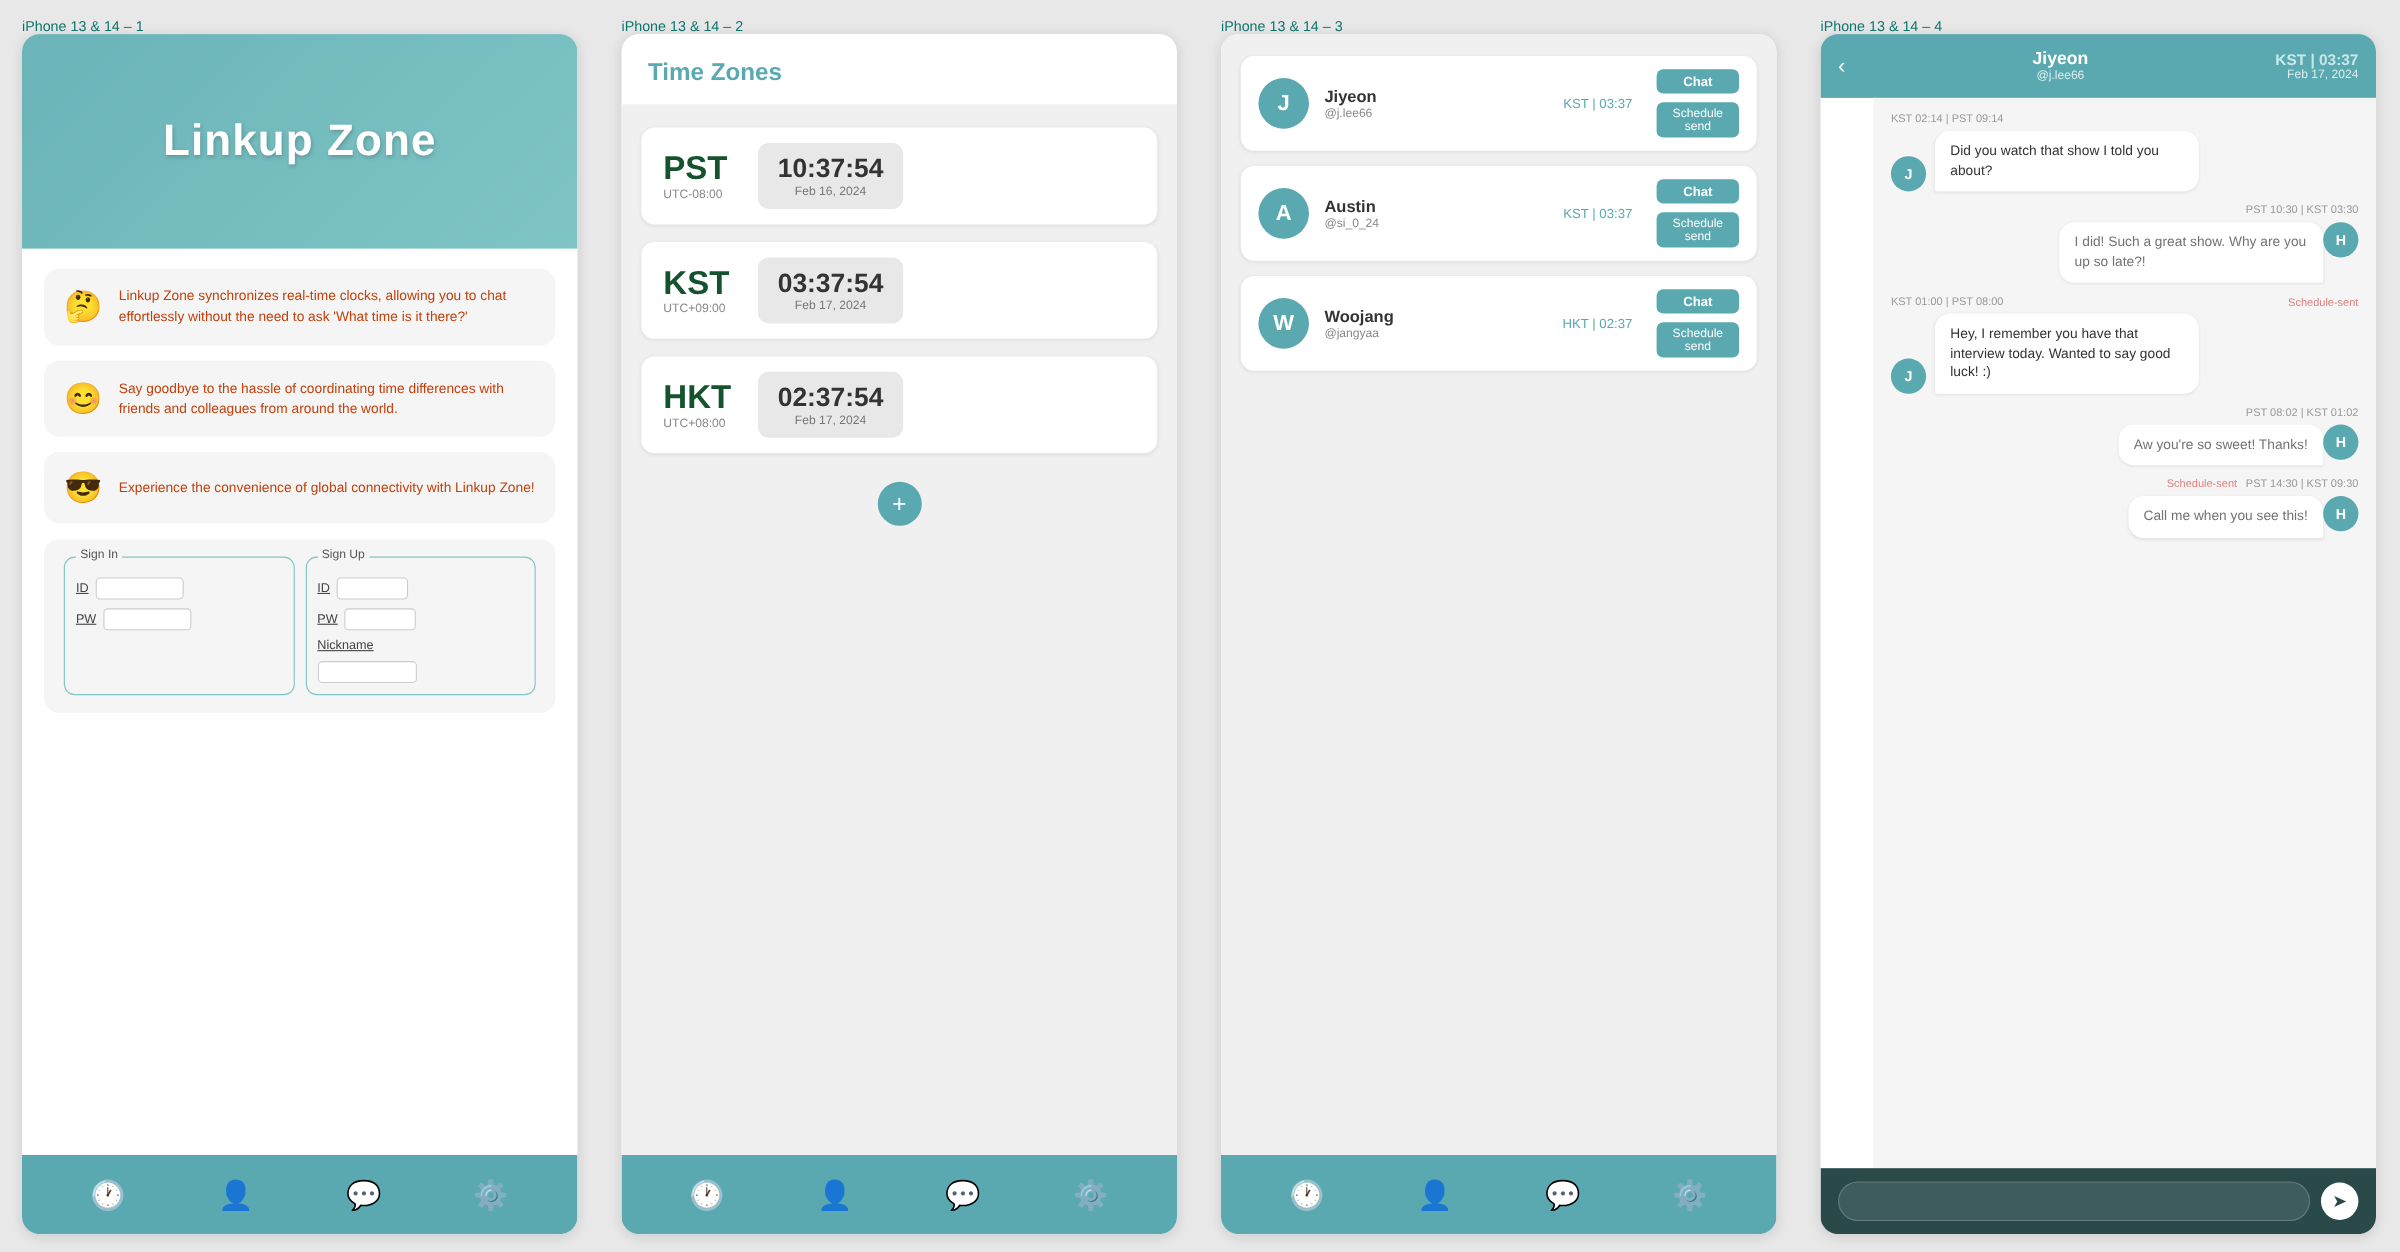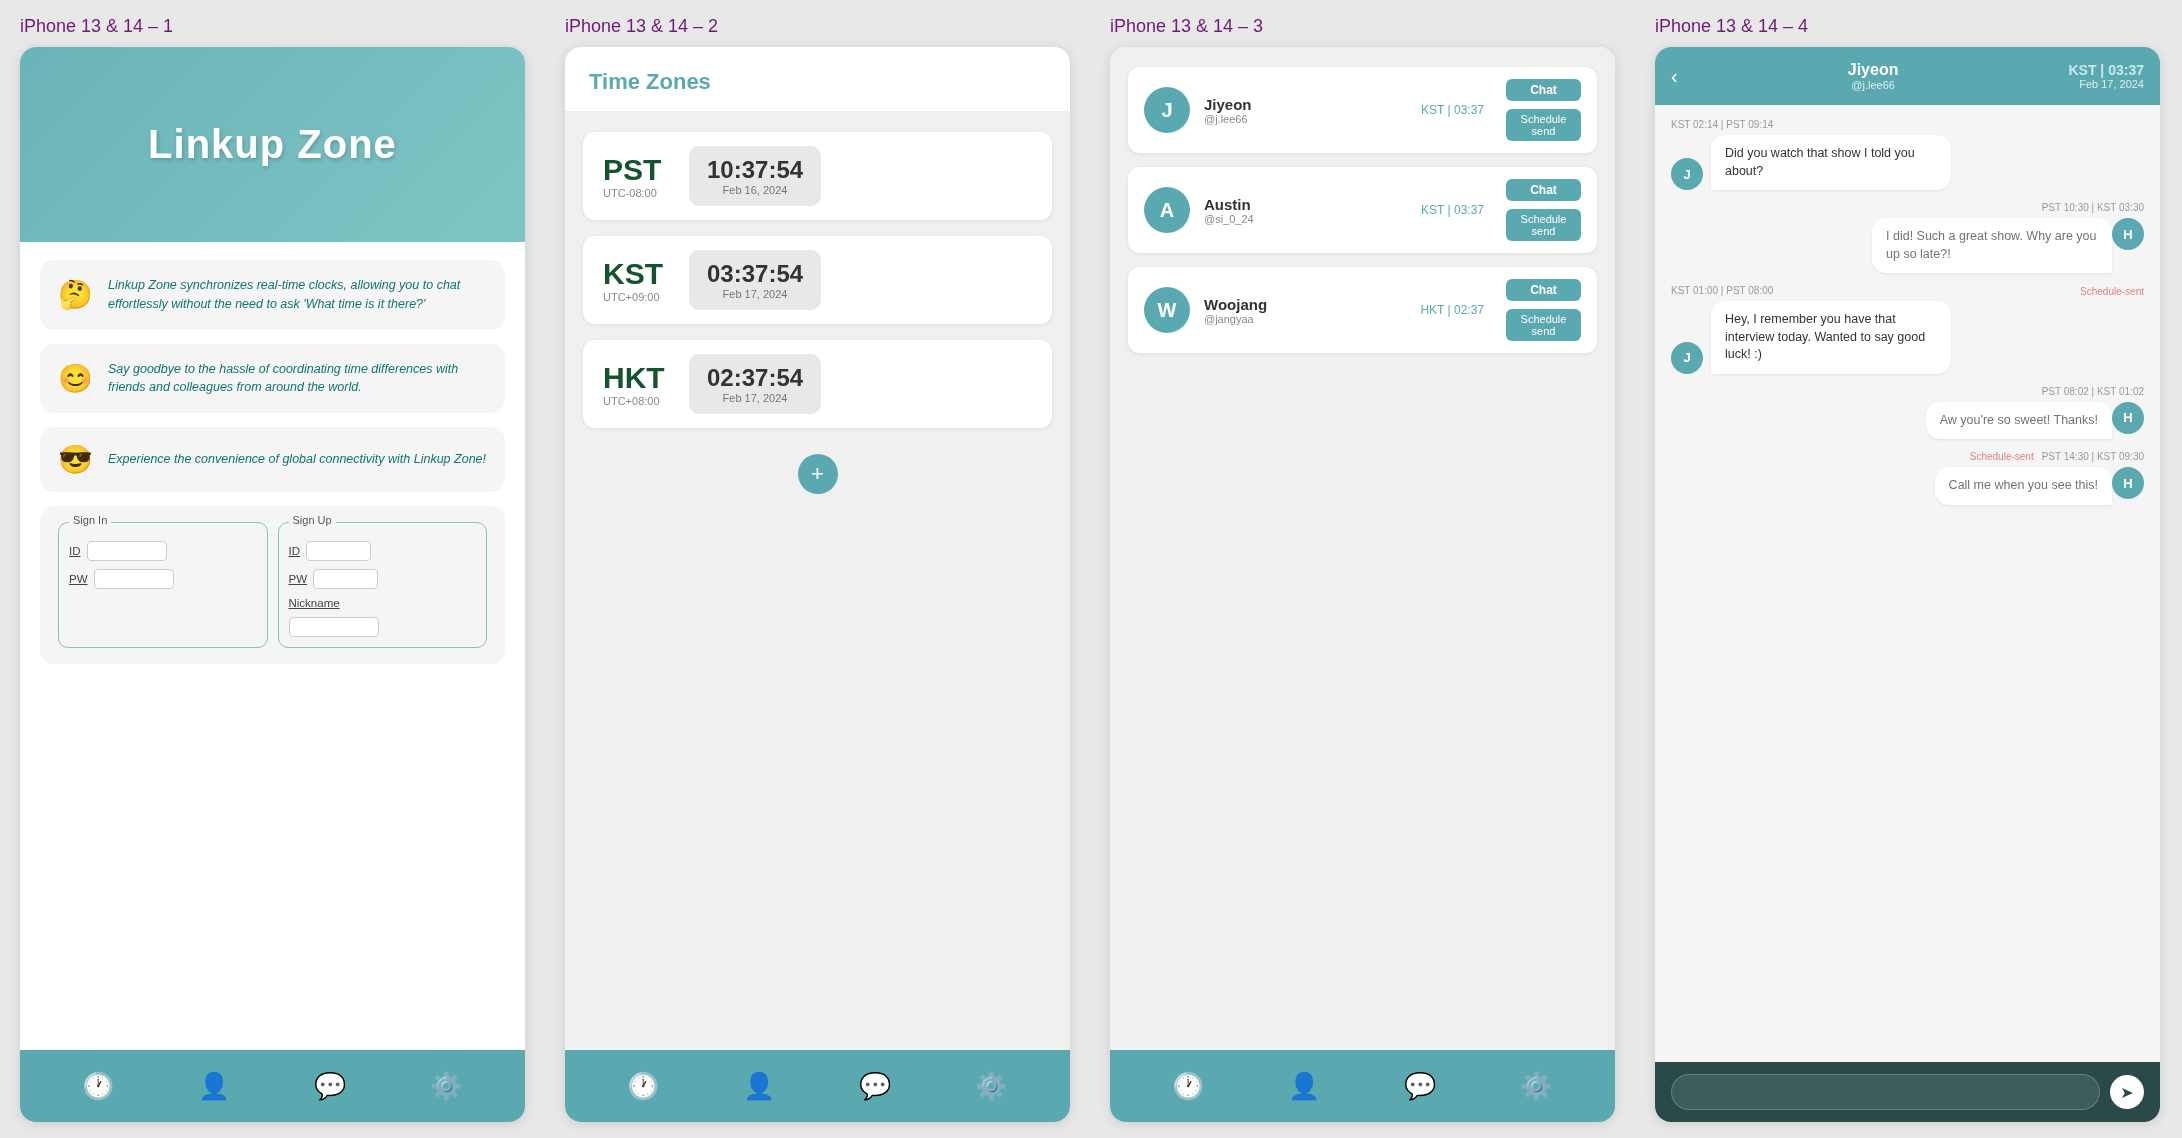--- a/index.html
+++ b/index.html
@@ -16,23 +16,23 @@
     
     .phone-section {
       display: flex;
       flex-direction: column;
       width: 545px;
       min-height: 1138px;
       padding: 16px 20px;
       position: relative;
     }
     .phone-label {
-      font-size: 18px;
-      color: #701a75;
-      margin-bottom: 10px;
+      font-size: 13px;
+      color: #0f766e;
+      margin-bottom: 0;
     }
     .phone-screen {
       background: #fff;
       border-radius: 16px;
       overflow: hidden;
       flex: 1;
       display: flex;
       flex-direction: column;
       box-shadow: 0 2px 12px rgba(0,0,0,0.12);
       min-height: 980px;
@@ -69,23 +69,22 @@
       gap: 14px;
     }
     .feature-icon {
       font-size: 28px;
       min-width: 36px;
       text-align: center;
       color: #555;
     }
     .feature-text {
       font-size: 12.5px;
-      color: #0f766e;
+      color: #c2410c;
       line-height: 1.5;
-      font-style: italic;
     }
     .auth-card {
       background: #f5f5f5;
       border-radius: 14px;
       padding: 16px 18px;
       display: flex;
       gap: 10px;
     }
     .auth-section {
       flex: 1;
@@ -347,20 +346,21 @@
       color: rgba(255,255,255,0.8);
     }
     .chat-content {
       flex: 1;
       padding: 14px 16px;
       display: flex;
       flex-direction: column;
       gap: 12px;
       background: #f5f5f5;
       overflow-y: auto;
+      margin-left: 48px;
     }
     .chat-timestamp {
       font-size: 10px;
       color: #999;
       margin-bottom: 2px;
     }
     .chat-row-left {
       display: flex;
       align-items: flex-end;
       gap: 8px;

